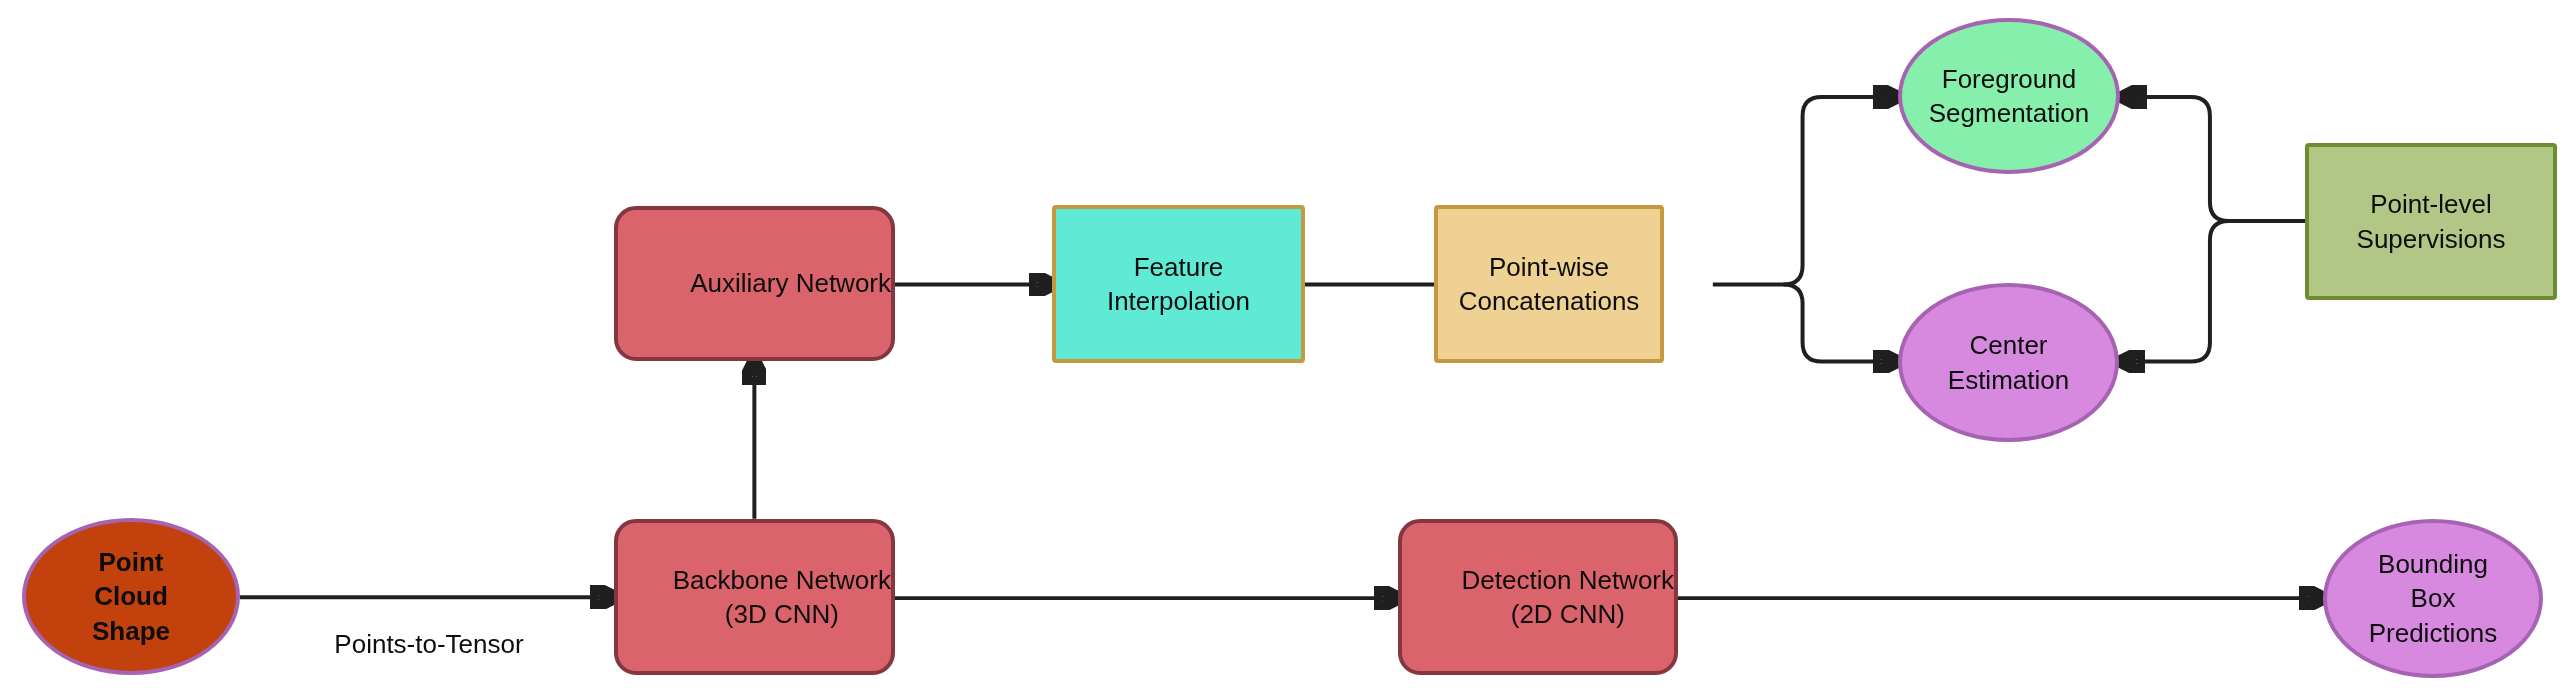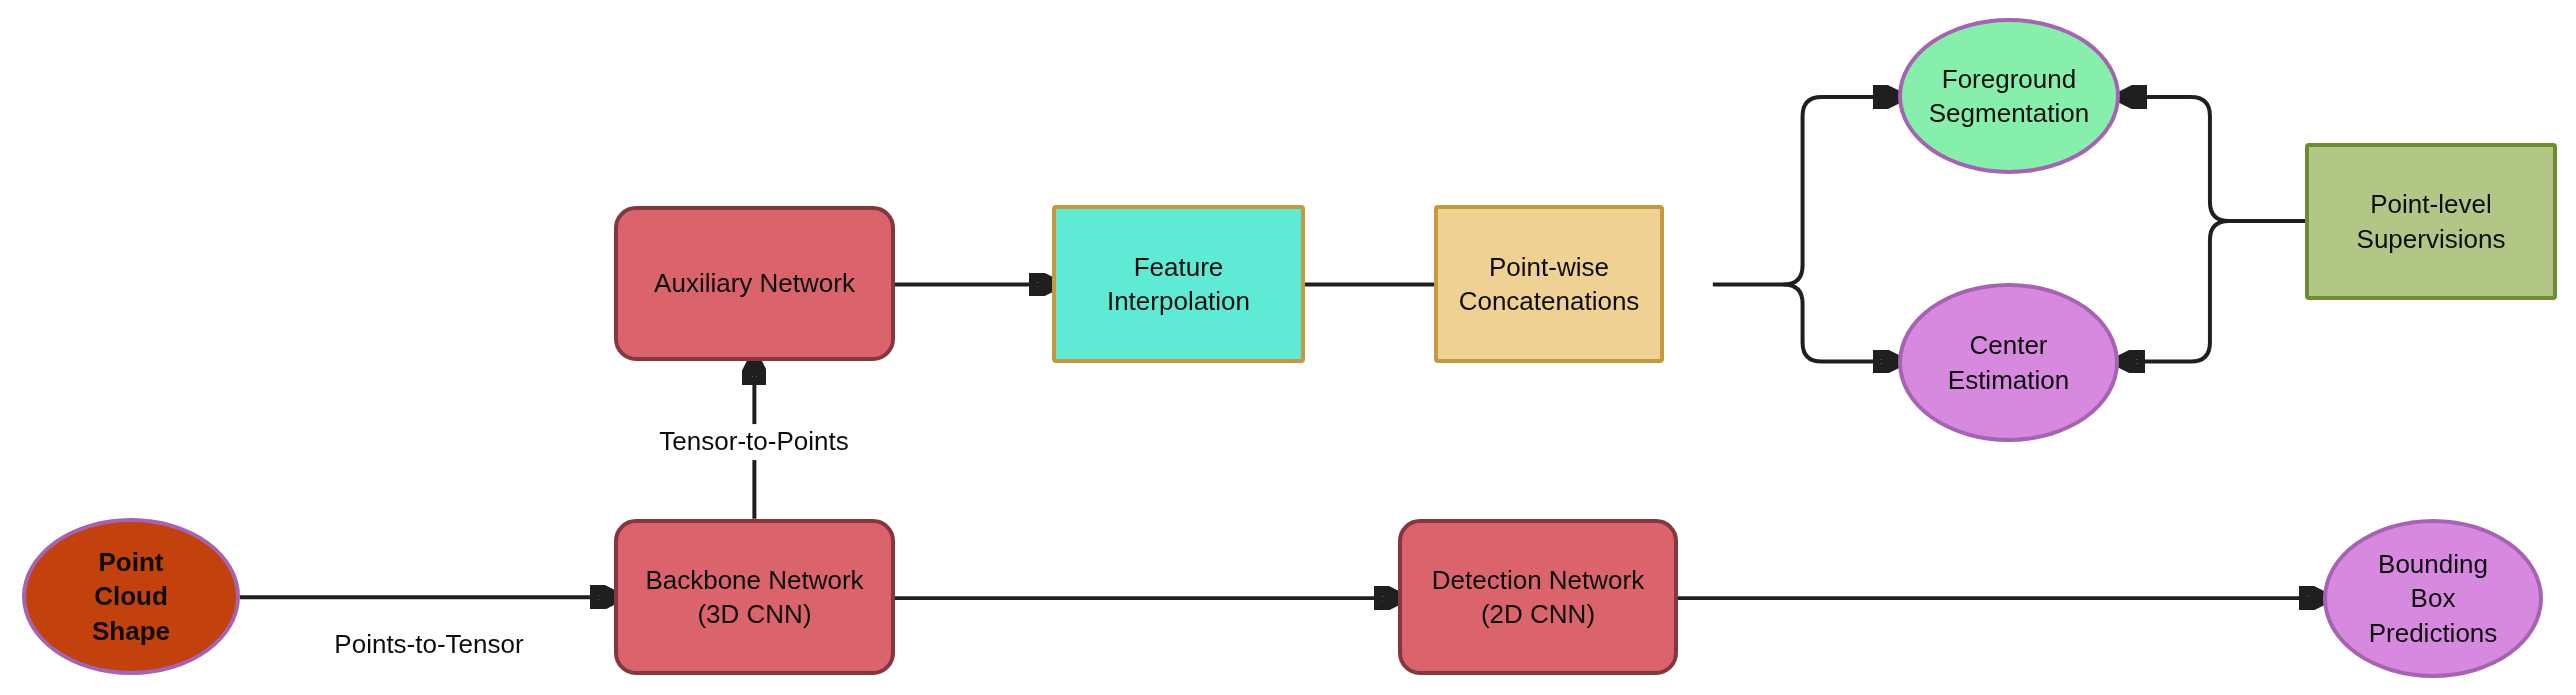--- a/index.html
+++ b/index.html
@@ -17,21 +17,21 @@
   .node {
     position:absolute; z-index:2;
     display:flex; align-items:center; justify-content:center;
     text-align:center;
     box-sizing:border-box;
     border-style:solid;
     color:var(--text);
     font-size:26px; line-height:1.32;
   }
   .node .lbl { white-space:pre-line; }
-  .rounded { border-width:4px; border-radius:22px; }
+  .rounded { border-width:4px; border-radius:22px;justify-content:flex-end; }
   .rect    { border-width:4px; border-radius:4px; }
   .ellipse { border-width:4px; border-radius:50%; }
 
   .edge-label {
     position:absolute; z-index:3;
     transform:translate(-50%,-50%);
     background:#ffffff;
     padding:2.4px 12.7px;
     color:var(--text);
     font-size:26px;
@@ -107,16 +107,15 @@
   </div>
 
   <div class="node ellipse" style="left: 2323px; top: 519px; width: 220px; height: 159px; background-color: rgb(215, 136, 223); border-color: rgb(165, 99, 177);">
     <span class="lbl">Bounding
 Box
 Predictions</span>
   </div>
 
   <div class="edge-label" style="left:429px; top:597px;margin-top:48px;">Points-to-Tensor</div>
 
-  <div class="edge-label" style="left:754px; top:442px;">Tensor-to-Points</div>
 
 </div>
 
 
 </body></html>

